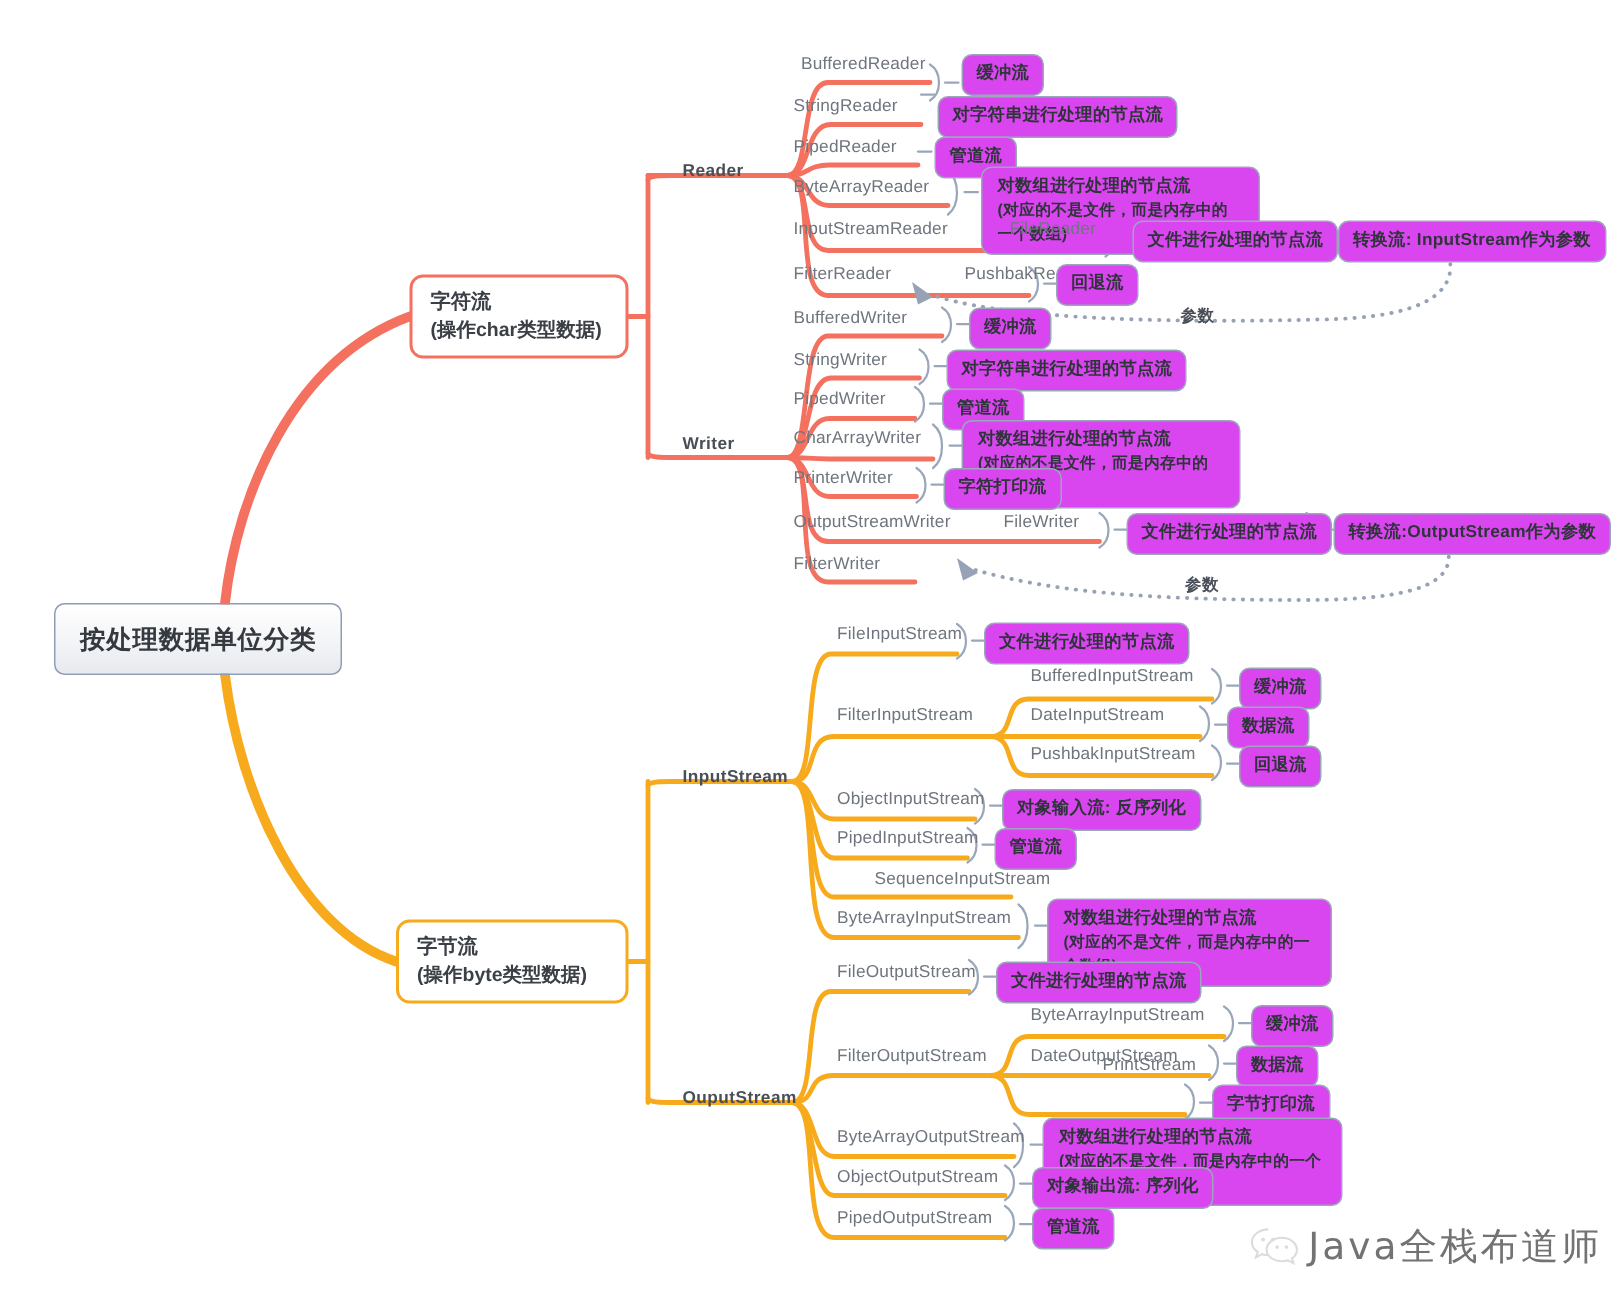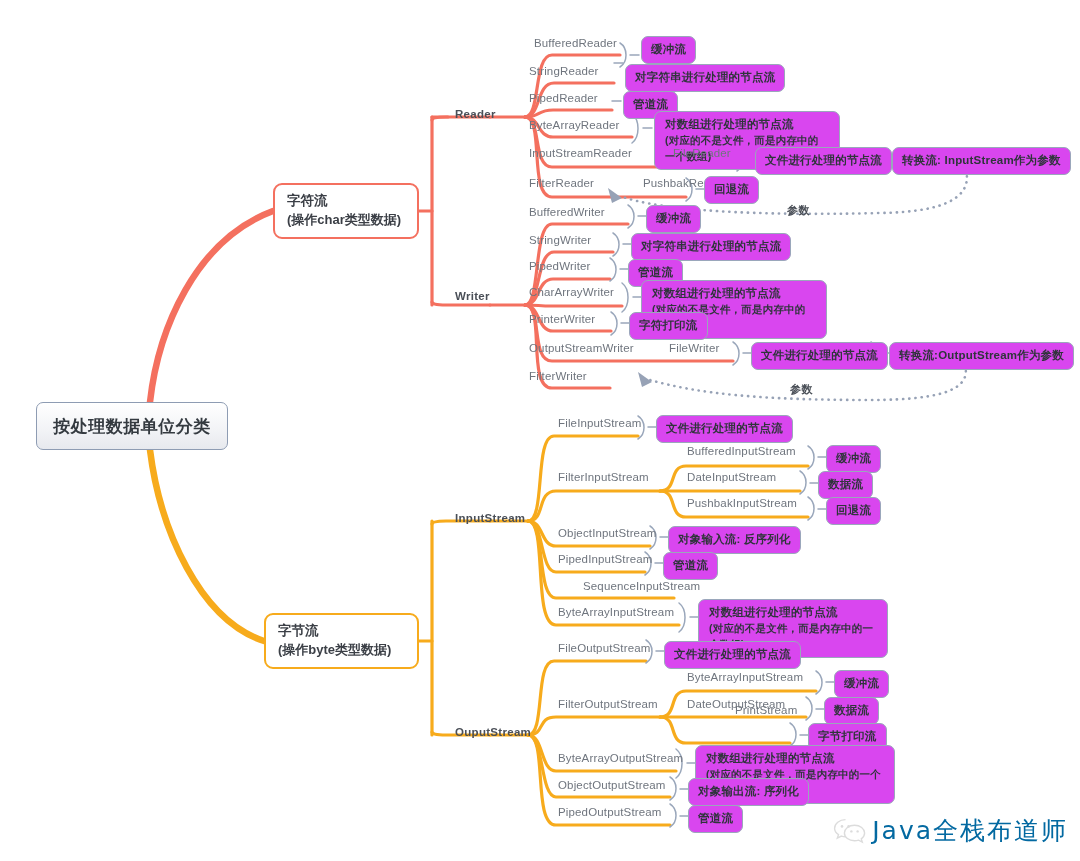--- a/index.html
+++ b/index.html
@@ -43,21 +43,21 @@
     padding:4px 9px;line-height:1.55;letter-spacing:.2px;
   }
   .pill.two{white-space:normal;line-height:1.5;padding:4px 10px;}
 
   
   .annot{position:absolute;font-size:11px;font-weight:bold;color:#4a4f57;letter-spacing:.4px;}
 
   
   #watermark{
     position:absolute;right:12px;bottom:14px;display:flex;align-items:center;gap:5px;
-    color:#0369a1;font-size:25px;letter-spacing:2px;user-select:none;
+    color:#737373;font-size:25px;letter-spacing:2px;user-select:none;
   }
   #watermark .wm-text{font-family:"DejaVu Sans",sans-serif;}
 </style>
 </head>
 <body>
 
 <div id="canvas">
 
   <svg id="edges" viewBox="0 0 1080 861">
     <g fill="none" stroke-linecap="round" stroke-linejoin="round">

